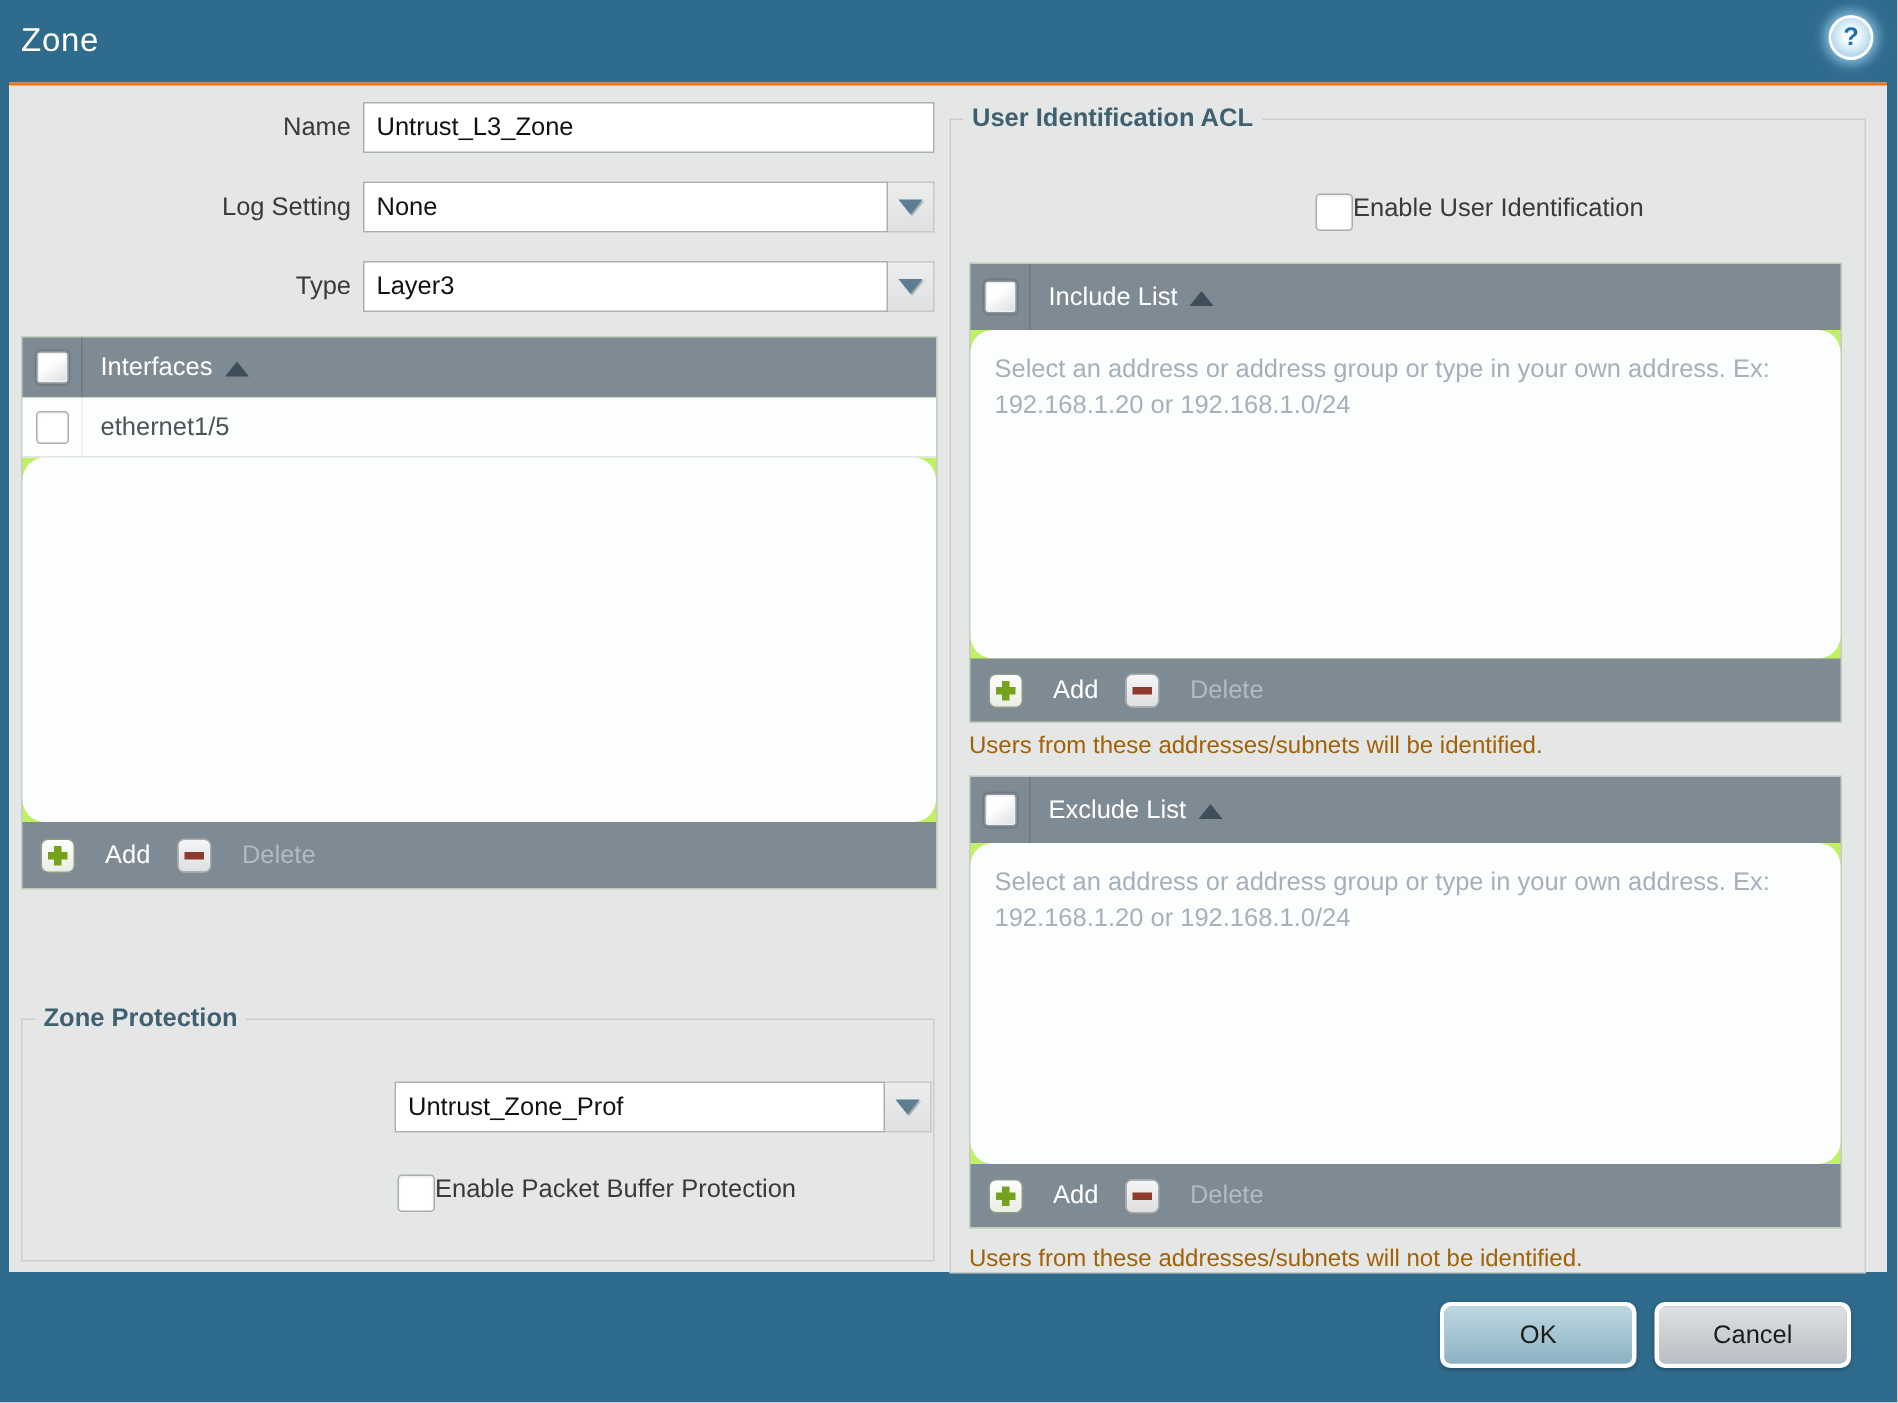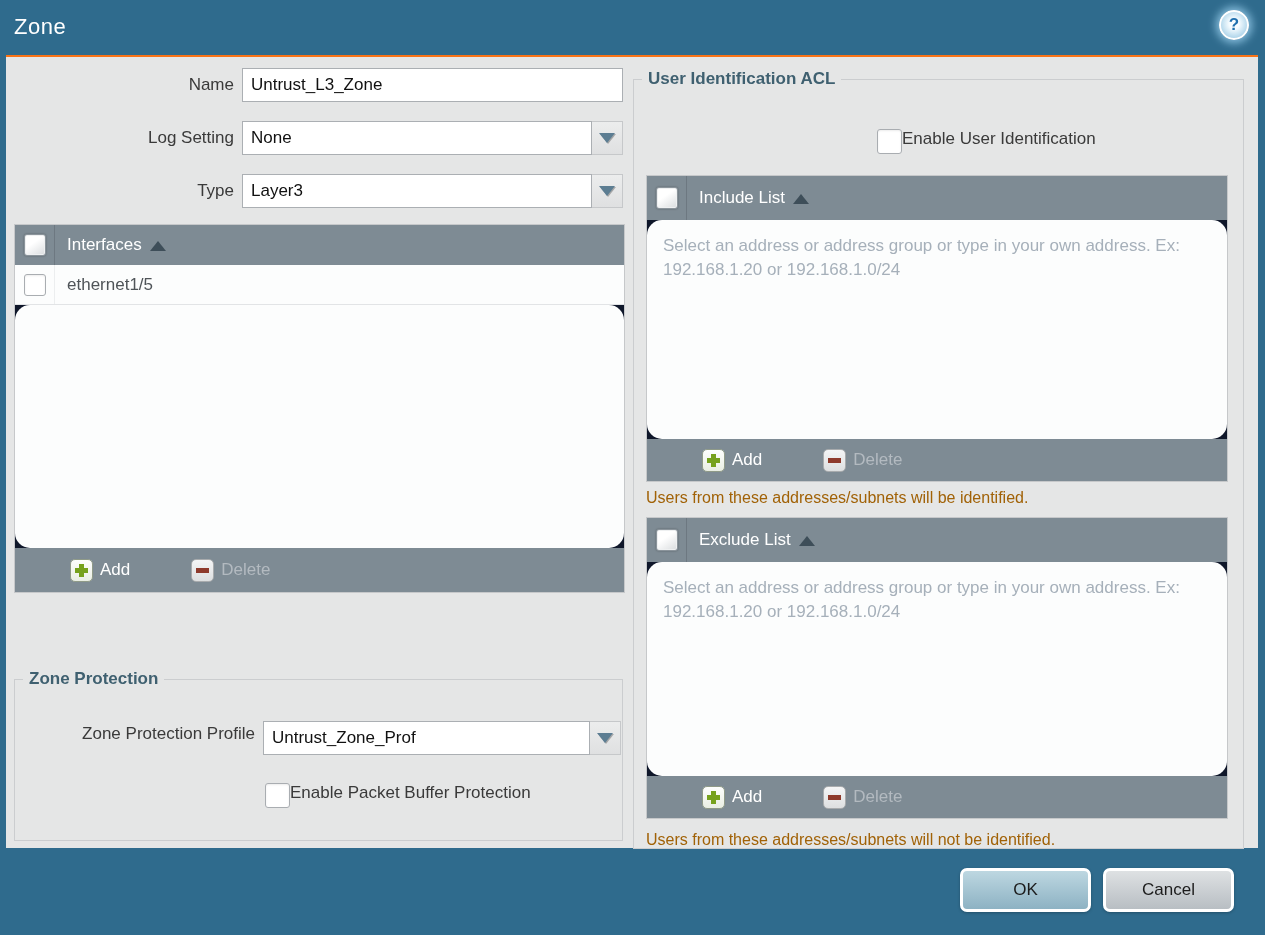--- a/index.html
+++ b/index.html
@@ -29,34 +29,34 @@
     border-left:none; display:flex; align-items:center; justify-content:center; cursor:pointer; }
   .dd-arrow { width:0; height:0; border-left:8px solid transparent; border-right:8px solid transparent;
     border-top:10px solid #5c7d92; filter:drop-shadow(1px 1px 0 rgba(0,0,0,.28)); }
 
   .checkbox { width:25px; height:25px; background:#ffffff; border:1px solid #a9adb1; border-radius:3px;
     cursor:pointer; box-shadow:inset 0 1px 2px rgba(0,0,0,.08); }
   .checkbox.inset { width:22px; height:22px; background:linear-gradient(145deg,#ffffff 40%,#d9dcde);
     box-shadow:inset 0 0 0 1px #eef0f1, 0 0 2px rgba(0,0,0,.35); border:1px solid #8b949b; }
 
   
-  .ptable { position:absolute; background:#0f172a; border:1px solid #c6c8ca; }
+  .ptable { position:absolute; background:#bef264; border:1px solid #c6c8ca; }
   .pt-header { background:#7e8b94; display:flex; align-items:center; }
   .pt-cbcol { width:40px; display:flex; align-items:center; justify-content:center; align-self:stretch;
     border-right:1px solid #6d7881; }
   .pt-title { color:#ffffff; font-size:17px; margin-left:12px; display:flex; align-items:center; gap:8px; cursor:pointer; }
   .sort-asc { width:0; height:0; border-left:8px solid transparent; border-right:8px solid transparent;
     border-bottom:10px solid #3e4e59; margin-top:2px; }
   .pt-row { display:flex; align-items:center; background:#fcfdfd; border-bottom:1px solid #e2e4e6; }
   .pt-row .pt-cbcol { border-right:1px solid #eceeef; }
   .pt-cell { font-size:17px; color:#4f5458; margin-left:12px; }
   .pt-body-empty { background:#fcfdfd;border-radius:15px; }
   .pt-placeholder { font-size:17px; color:#a6b0ba; padding:14px 16px; line-height:1.4; }
   .pt-toolbar { background:#7e8b94; display:flex; align-items:center; gap:18px; padding-left:12px; }
-  .tool-btn { display:flex; align-items:center; gap:7px; cursor:pointer;margin-left:43px; }
+  .tool-btn { display:flex; align-items:center; gap:20px; cursor:pointer; }
   .tool-btn .tlabel { font-size:17px; color:#ffffff; }
   .tool-btn.disabled { cursor:default; }
   .tool-btn.disabled .tlabel { color:#b3bac0; }
   .ticon { width:23px; height:23px; border-radius:5px; border:1px solid #99a09a;
     background-repeat:no-repeat; background-position:center; }
   .ticon.plus { background-color:#f6f8f3; border-color:#8f9a88;
     background-image:linear-gradient(#76a11d,#76a11d),linear-gradient(#76a11d,#76a11d),linear-gradient(#fdfefd,#e9eee3);
     background-size:13px 5px,5px 13px,100% 100%; background-position:center,center,center; }
   .ticon.minus { border-color:#a8abad;
     background-image:linear-gradient(#8e3a2c,#8e3a2c),linear-gradient(#f4f5f6,#dddfe0);
@@ -133,21 +133,20 @@
         </div>
         <div class="tool-btn disabled">
           <span class="ticon minus"></span>
           <span class="tlabel">Delete</span>
         </div>
       </div>
     </div>
 
     <fieldset class="group" style="left:8px;top:612px;width:609px;height:172px;">
       <legend>Zone Protection</legend>
-      <div class="label right-label" style="left:18px;top:28px;width:222px;">Zone Protection Profile</div>
       <div class="combo" style="left:248px;top:32px;width:358px;">
         <input class="text" type="text" value="Untrust_Zone_Prof" style="">
         <div class="dd-btn">
           <div class="dd-arrow"></div>
         </div>
       </div>
       <div class="cb-row" style="left:250px;top:94px;">
         <div class="checkbox"></div>
         <span class="label">Enable Packet Buffer Protection</span>
       </div>

